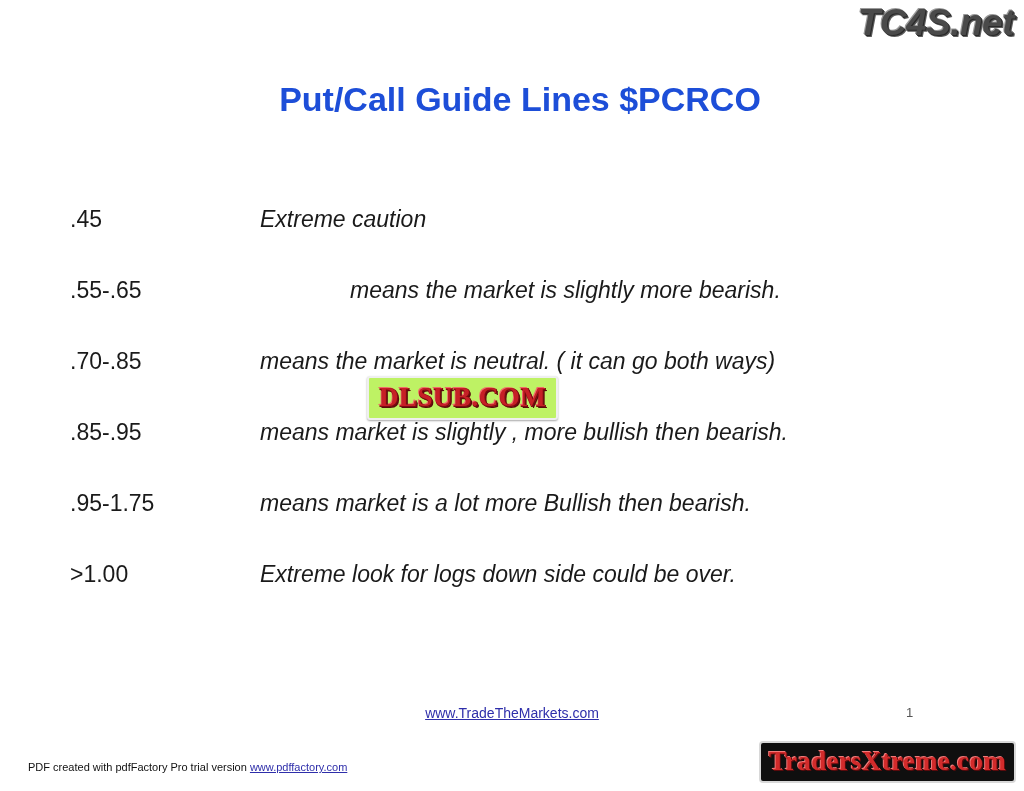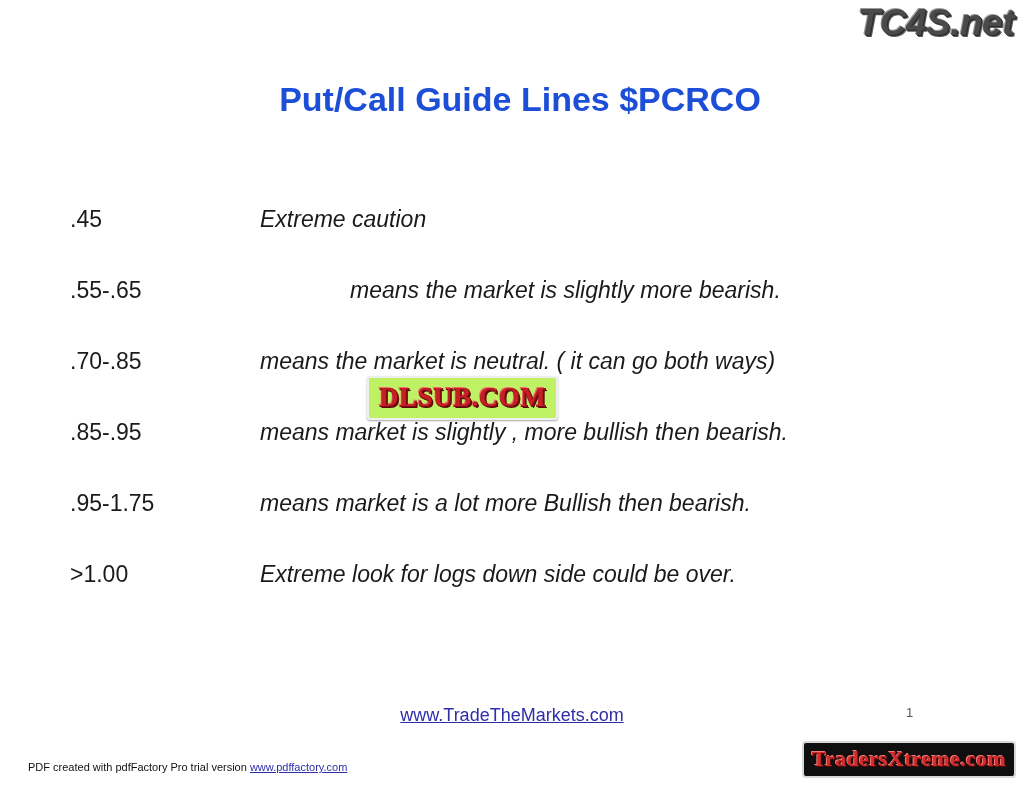--- a/index.html
+++ b/index.html
@@ -107,21 +107,21 @@
       -1px -1px 0 #f06a6a;
   }
 
   
   .footer-link {
     position: absolute;
     left: 0;
     top: 705px;
     width: 1024px;
     text-align: center;
-    font-size: 18px;
+    font-size: 14px;
   }
   .footer-link a {
     color: #2e2eaa;
     text-decoration: underline;
   }
 
   .page-number {
     position: absolute;
     left: 906px;
     top: 705px;
@@ -148,21 +148,21 @@
     right: 8px;
     top: 741px;
     padding: 3px 8px 4px 8px;
     background: #0f0f0f;
     border: 2px solid #d8d8d8;
     border-radius: 4px;
   }
   .brand-tx .tx-text {
     font-family: "Liberation Serif", serif;
     font-weight: bold;
-    font-size: 22px;
+    font-size: 27px;
     color: #d22b2b;
     text-shadow:
       1px 1px 0 #5a0a0c,
       -1px -1px 0 #f07a7a;
     letter-spacing: 0.3px;
     white-space: nowrap;
   }
 </style>
 </head>
 <body>

